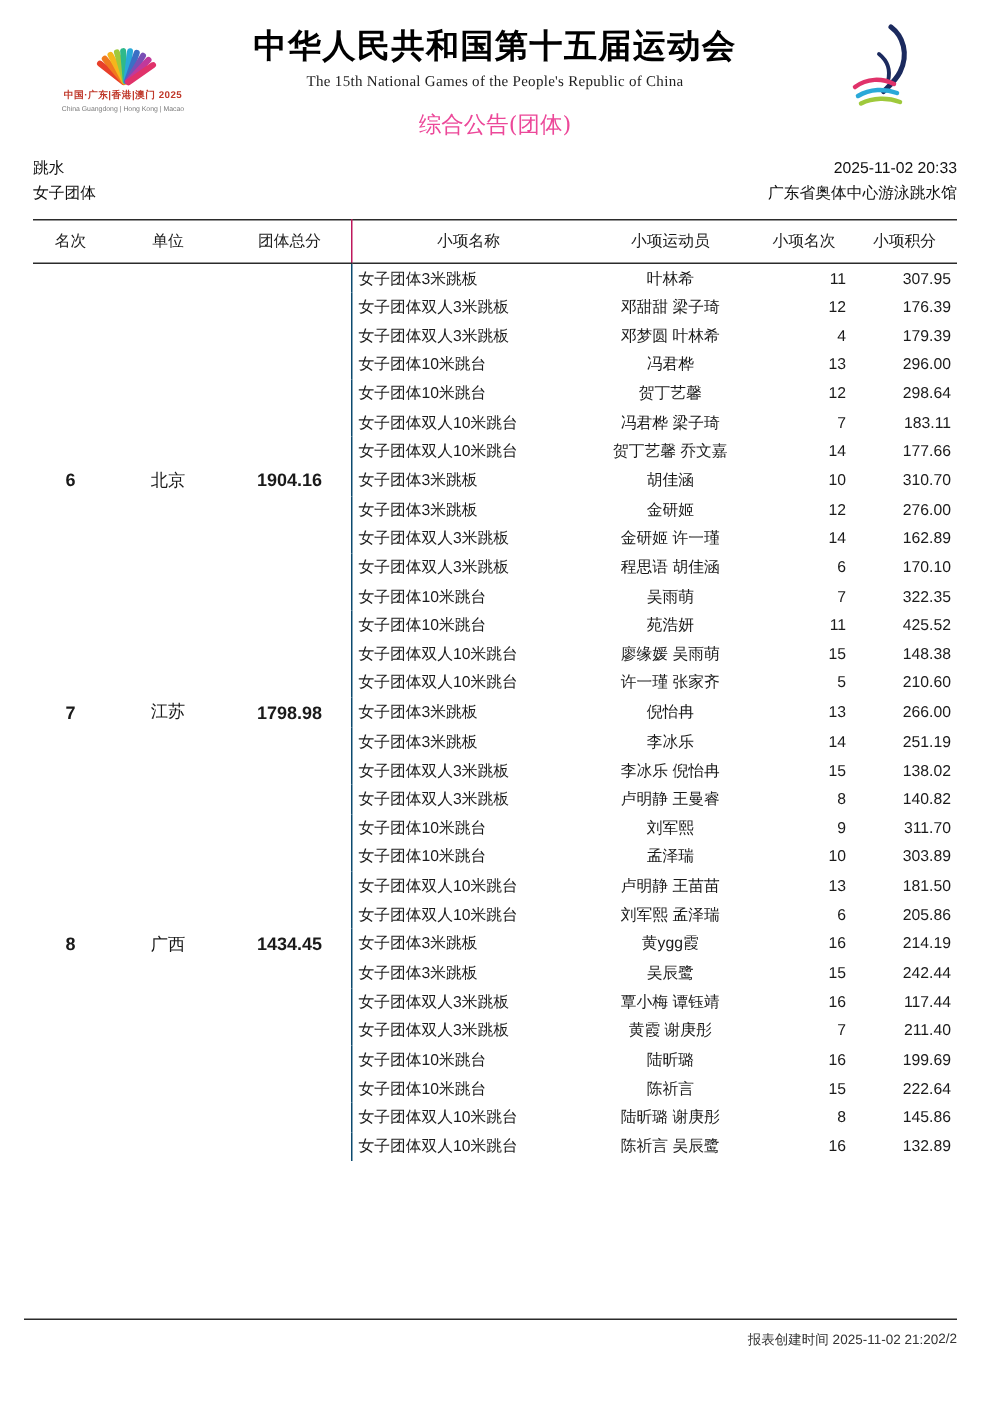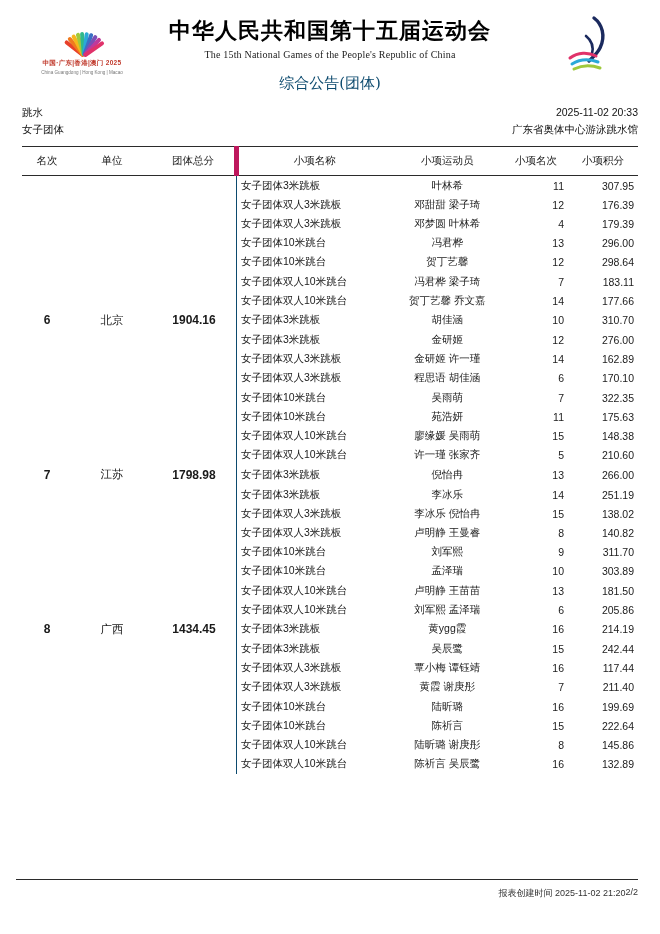--- a/index.html
+++ b/index.html
@@ -80,21 +80,21 @@
     font-size: 10px;
     color: #222;
     margin-top: 3px;
     letter-spacing: .2px;
   }
   .subtitle {
     text-align: center;
     font-family: "DejaVu Serif", "Liberation Serif", serif;
     font-size: 15px;
     margin-top: 14px;
-    color: #0c4a6e;
+    color: #ec4899;
   }
   .logo-right {
     position: absolute;
     right: 10px;
     top: 14px;
     width: 72px;
     height: 58px;
   }
 
   
@@ -122,21 +122,21 @@
   }
   table.results thead th {
     border-top: 1px solid #2b2b2b;
     border-bottom: 1px solid #2b2b2b;
     font-weight: normal;
     padding: 7px 4px;
     text-align: center;
     white-space: nowrap;
   }
   table.results thead th.sep {
-    border-right: 5px solid #be185d;
+    border-right: 1px solid #be185d;
   }
   table.results tbody td {
     padding: 2.6px 4px;
     vertical-align: middle;
     white-space: nowrap;
   }
   td.c-rank   { width: 42px;  text-align: center; font-weight: bold; font-size: 12px; }
   td.c-team   { width: 72px;  text-align: center; font-size: 11.5px; }
   td.c-total  { width: 74px;  text-align: center; font-weight: bold; font-size: 12px; border-right: 1px solid #0c4a6e; }
   td.c-event  { padding-left: 10px; text-align: left; margin-top: 40px; }
@@ -337,21 +337,21 @@
           <td class="c-place">7</td>
           <td class="c-points">322.35</td>
         </tr>
         <tr>
           <td class="c-rank"></td>
           <td class="c-team"></td>
           <td class="c-total"></td>
           <td class="c-event">女子团体10米跳台</td>
           <td class="c-ath">苑浩妍</td>
           <td class="c-place">11</td>
-          <td class="c-points">175.63</td>
+          <td class="c-points">425.52</td>
         </tr>
         <tr>
           <td class="c-rank"></td>
           <td class="c-team"></td>
           <td class="c-total"></td>
           <td class="c-event">女子团体双人10米跳台</td>
           <td class="c-ath">廖缘媛  吴雨萌</td>
           <td class="c-place">15</td>
           <td class="c-points">148.38</td>
         </tr>

